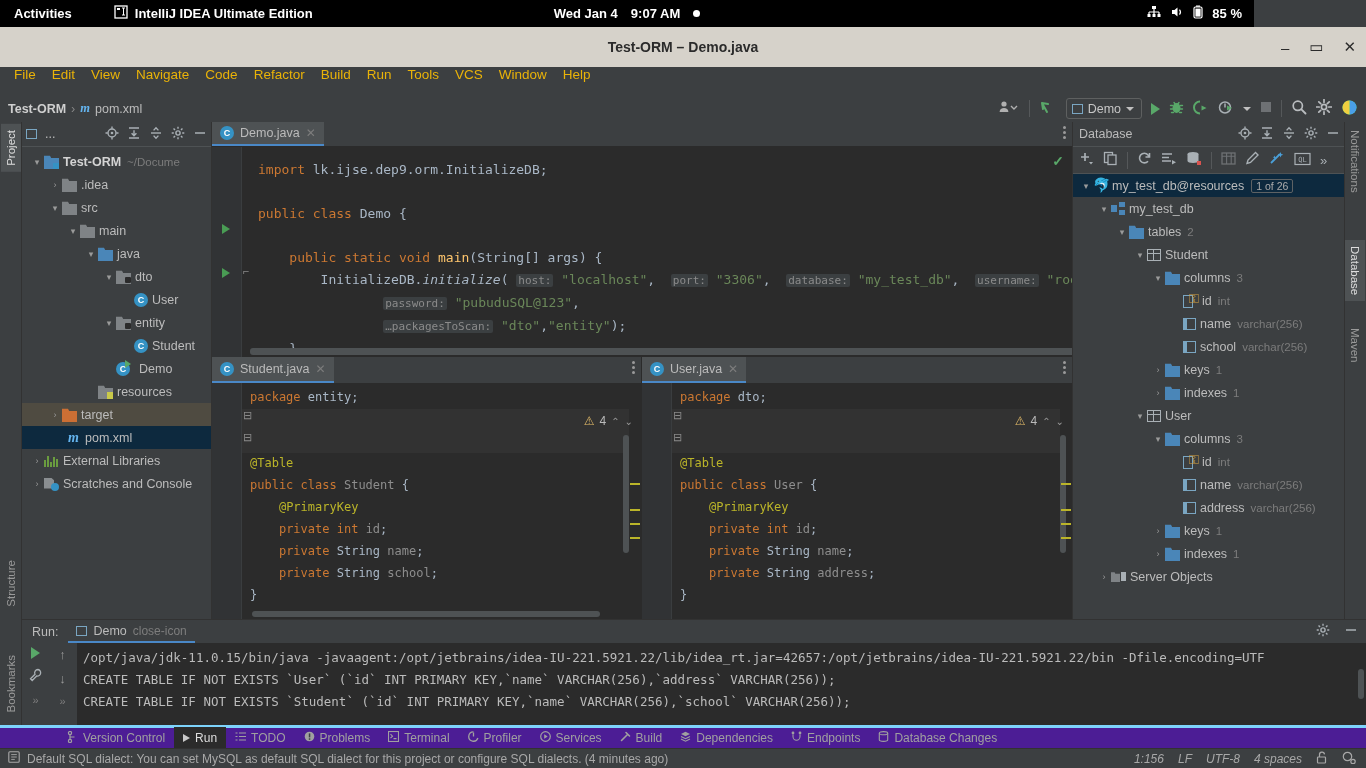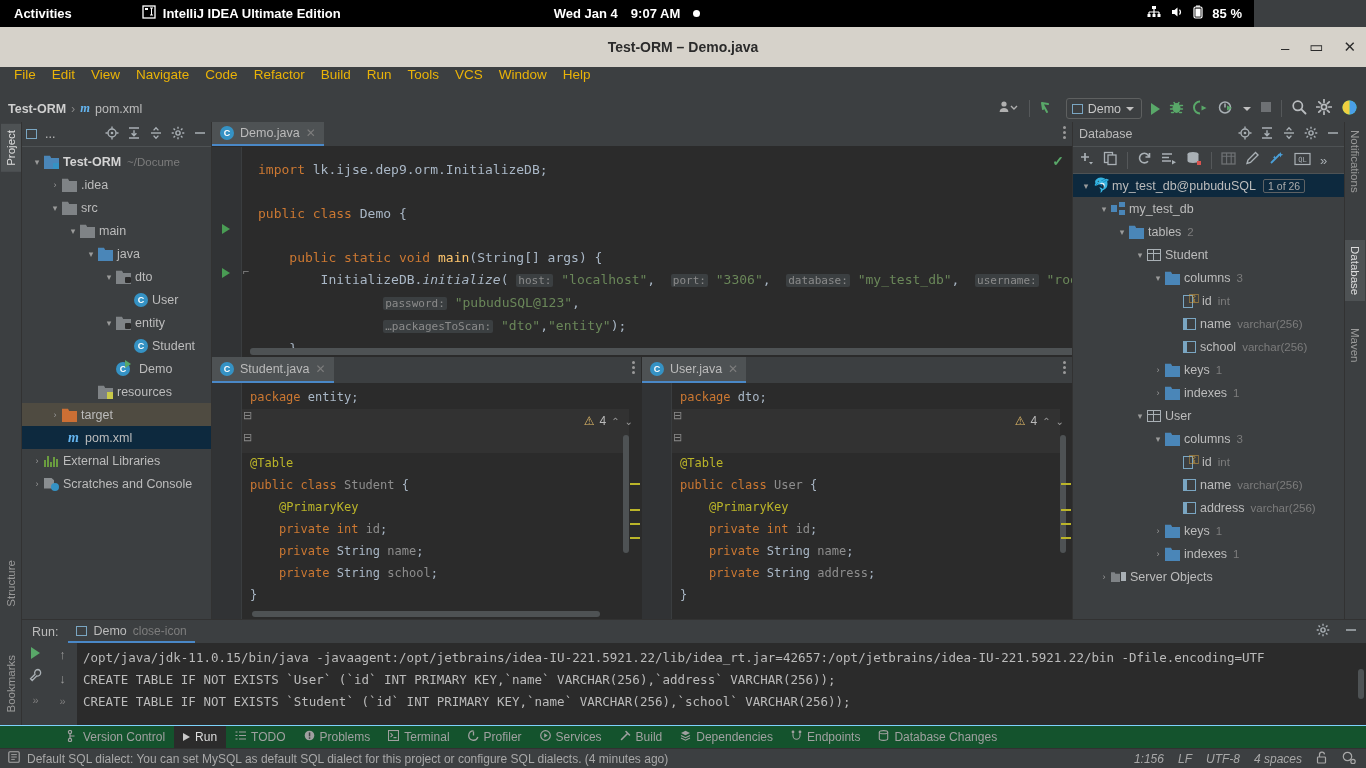--- a/index.html
+++ b/index.html
@@ -13,21 +13,21 @@
   .screen { position: relative; width: 1366px; height: 768px; }
 
   
   .gnome-bar {
     position: absolute; top: 0; left: 0; width: 1254px; height: 27px;
     background: #000000; color: #ffffff;
     display: flex; align-items: center;
     font-size: 13px; font-weight: bold;
   }
   .gnome-activities { margin-left: 14px; }
-  .gnome-app { display: flex; align-items: center; gap: 7px; margin-left: 70px; }
+  .gnome-app { display: flex; align-items: center; gap: 7px; margin-left: 42px; }
   .gnome-clock {
     position: absolute; left: 0; right: 0; margin: 0 auto;
     text-align: center; display: flex; justify-content: center;
     align-items: center; gap: 13px; pointer-events: none;
   }
   .gnome-clock span { pointer-events: auto; }
   .rec-dot { width: 7px; height: 7px; border-radius: 50%; background: #fff; display: inline-block; }
   .gnome-right {
     position: absolute; right: 12px; display: flex; align-items: center; gap: 9px;
   }
@@ -275,22 +275,22 @@
   pre.console-text {
     font-family: "DejaVu Sans Mono", "Liberation Mono", monospace;
     font-size: 12.5px; line-height: 22px; color: #bbbbbb;
     margin: 0; padding: 4px 0 0 6px; white-space: pre; overflow: hidden; flex: 1;
   }
   .console-scroll { position: absolute; right: 2px; top: 26px; width: 6px; height: 30px; background: #4e5254; border-radius: 3px; }
 
   
   .bottom-tabs {
     position: absolute; top: 725px; left: 0; width: 1366px; height: 23px;
-    background: #14532d; display: flex; align-items: center; gap: 0;
-    font-size: 12px; color: #a0a0a0; border-top: 1px solid #7dd3fc;
+    background: #4c1d95; display: flex; align-items: center; gap: 0;
+    font-size: 12px; color: #a0a0a0; border-top: 3px solid #7dd3fc;
   }
   .btab { display: flex; align-items: center; gap: 5px; padding: 0 9px; height: 23px; }
   .btab.active { background: #2b2b2b; color: #ddd; }
 
   
   .statusbar {
     position: absolute; top: 748px; left: 0; width: 1366px; height: 20px;
     background: #3c3f41; color: #a8a8a8; display: flex; align-items: center;
     font-size: 12px; border-top: 1px solid #323232;
   }
@@ -808,21 +808,21 @@
             <rect x="1" y="1.5" width="15" height="11" fill="none" stroke="#a9b0b5" stroke-width="1.2"></rect>
             <text x="8.5" y="9.5" font-size="7" fill="#a9b0b5" text-anchor="middle" font-family="monospace">QL</text>
           </svg>
       </span>
       <span style="color:#a9b0b5;font-size:13px">»</span>
     </div>
     <div class="db-tree">
       <div class="db-row sel" style="padding-left:6px">
         <span class="arrow">▾</span>
         <span class="ic-mysql">🐬</span>
-        <span class="tlabel">my_test_db@pubuduSQL</span>
+        <span class="tlabel">my_test_db@resources</span>
         <span class="badge">1 of 26</span>
       </div>
       <div class="db-row" style="padding-left:24px">
         <span class="arrow">▾</span>
         <span class="ic-dbschema"></span>
         <span class="tlabel">my_test_db</span>
       </div>
       <div class="db-row" style="padding-left:42px">
         <span class="arrow">▾</span>
         <span class="ic ic-folder blue"></span>

